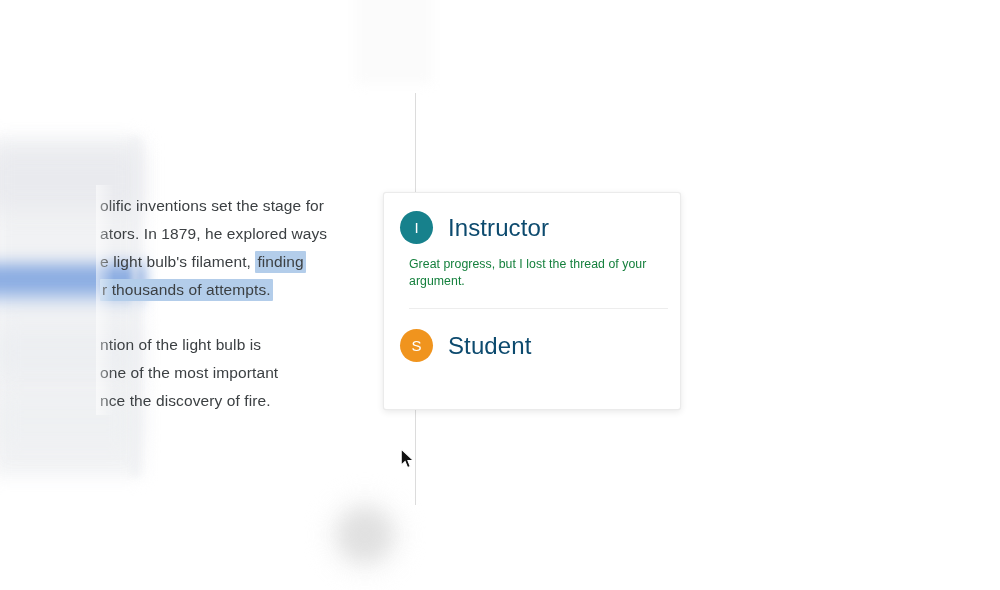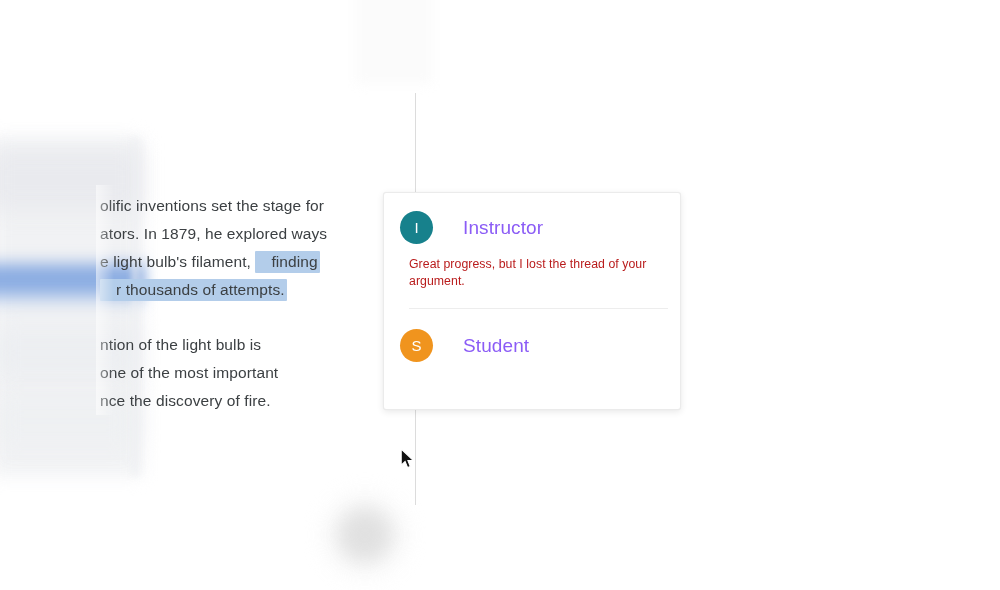--- a/index.html
+++ b/index.html
@@ -148,21 +148,21 @@
     white-space: nowrap;
   }
   .doc-line {
     height: 28px;
   }
   .doc-gap {
     height: 27px;
   }
   .hl {
     background: #b3cdea;
-    padding: 2px 2px 3px 16px;
+    padding: 2px 2px 3px 2px;
     border-radius: 1px;
   }
   
   .doc-left-fade {
     position: absolute;
     left: 96px;
     top: 185px;
     width: 18px;
     height: 230px;
     background: linear-gradient(to right, rgba(255,255,255,0.55), rgba(255,255,255,0));
@@ -207,32 +207,32 @@
     justify-content: center;
     color: #ffffff;
     font-size: 15px;
     font-weight: 400;
     flex: 0 0 auto;
   }
   .avatar.instructor { background: #17818c; }
   .avatar.student    { background: #f0941e; }
 
   .entry-name {
-    margin-left: 30px;
-    font-size: 19px;
+    margin-left: 15px;
+    font-size: 24px;
     font-weight: 400;
-    color: #8b5cf6;
+    color: #0c4a6e;
     letter-spacing: 0.1px;
   }
 
   .entry-body {
     margin: 12px 22px 0 25px;
     font-size: 12.3px;
     line-height: 17px;
-    color: #b91c1c;
+    color: #15803d;
     letter-spacing: 0.05px;
   }
 
   .entry-divider {
     margin: 18px 12px 0 25px;
     height: 1px;
     background: #ededed;
   }
 
   

